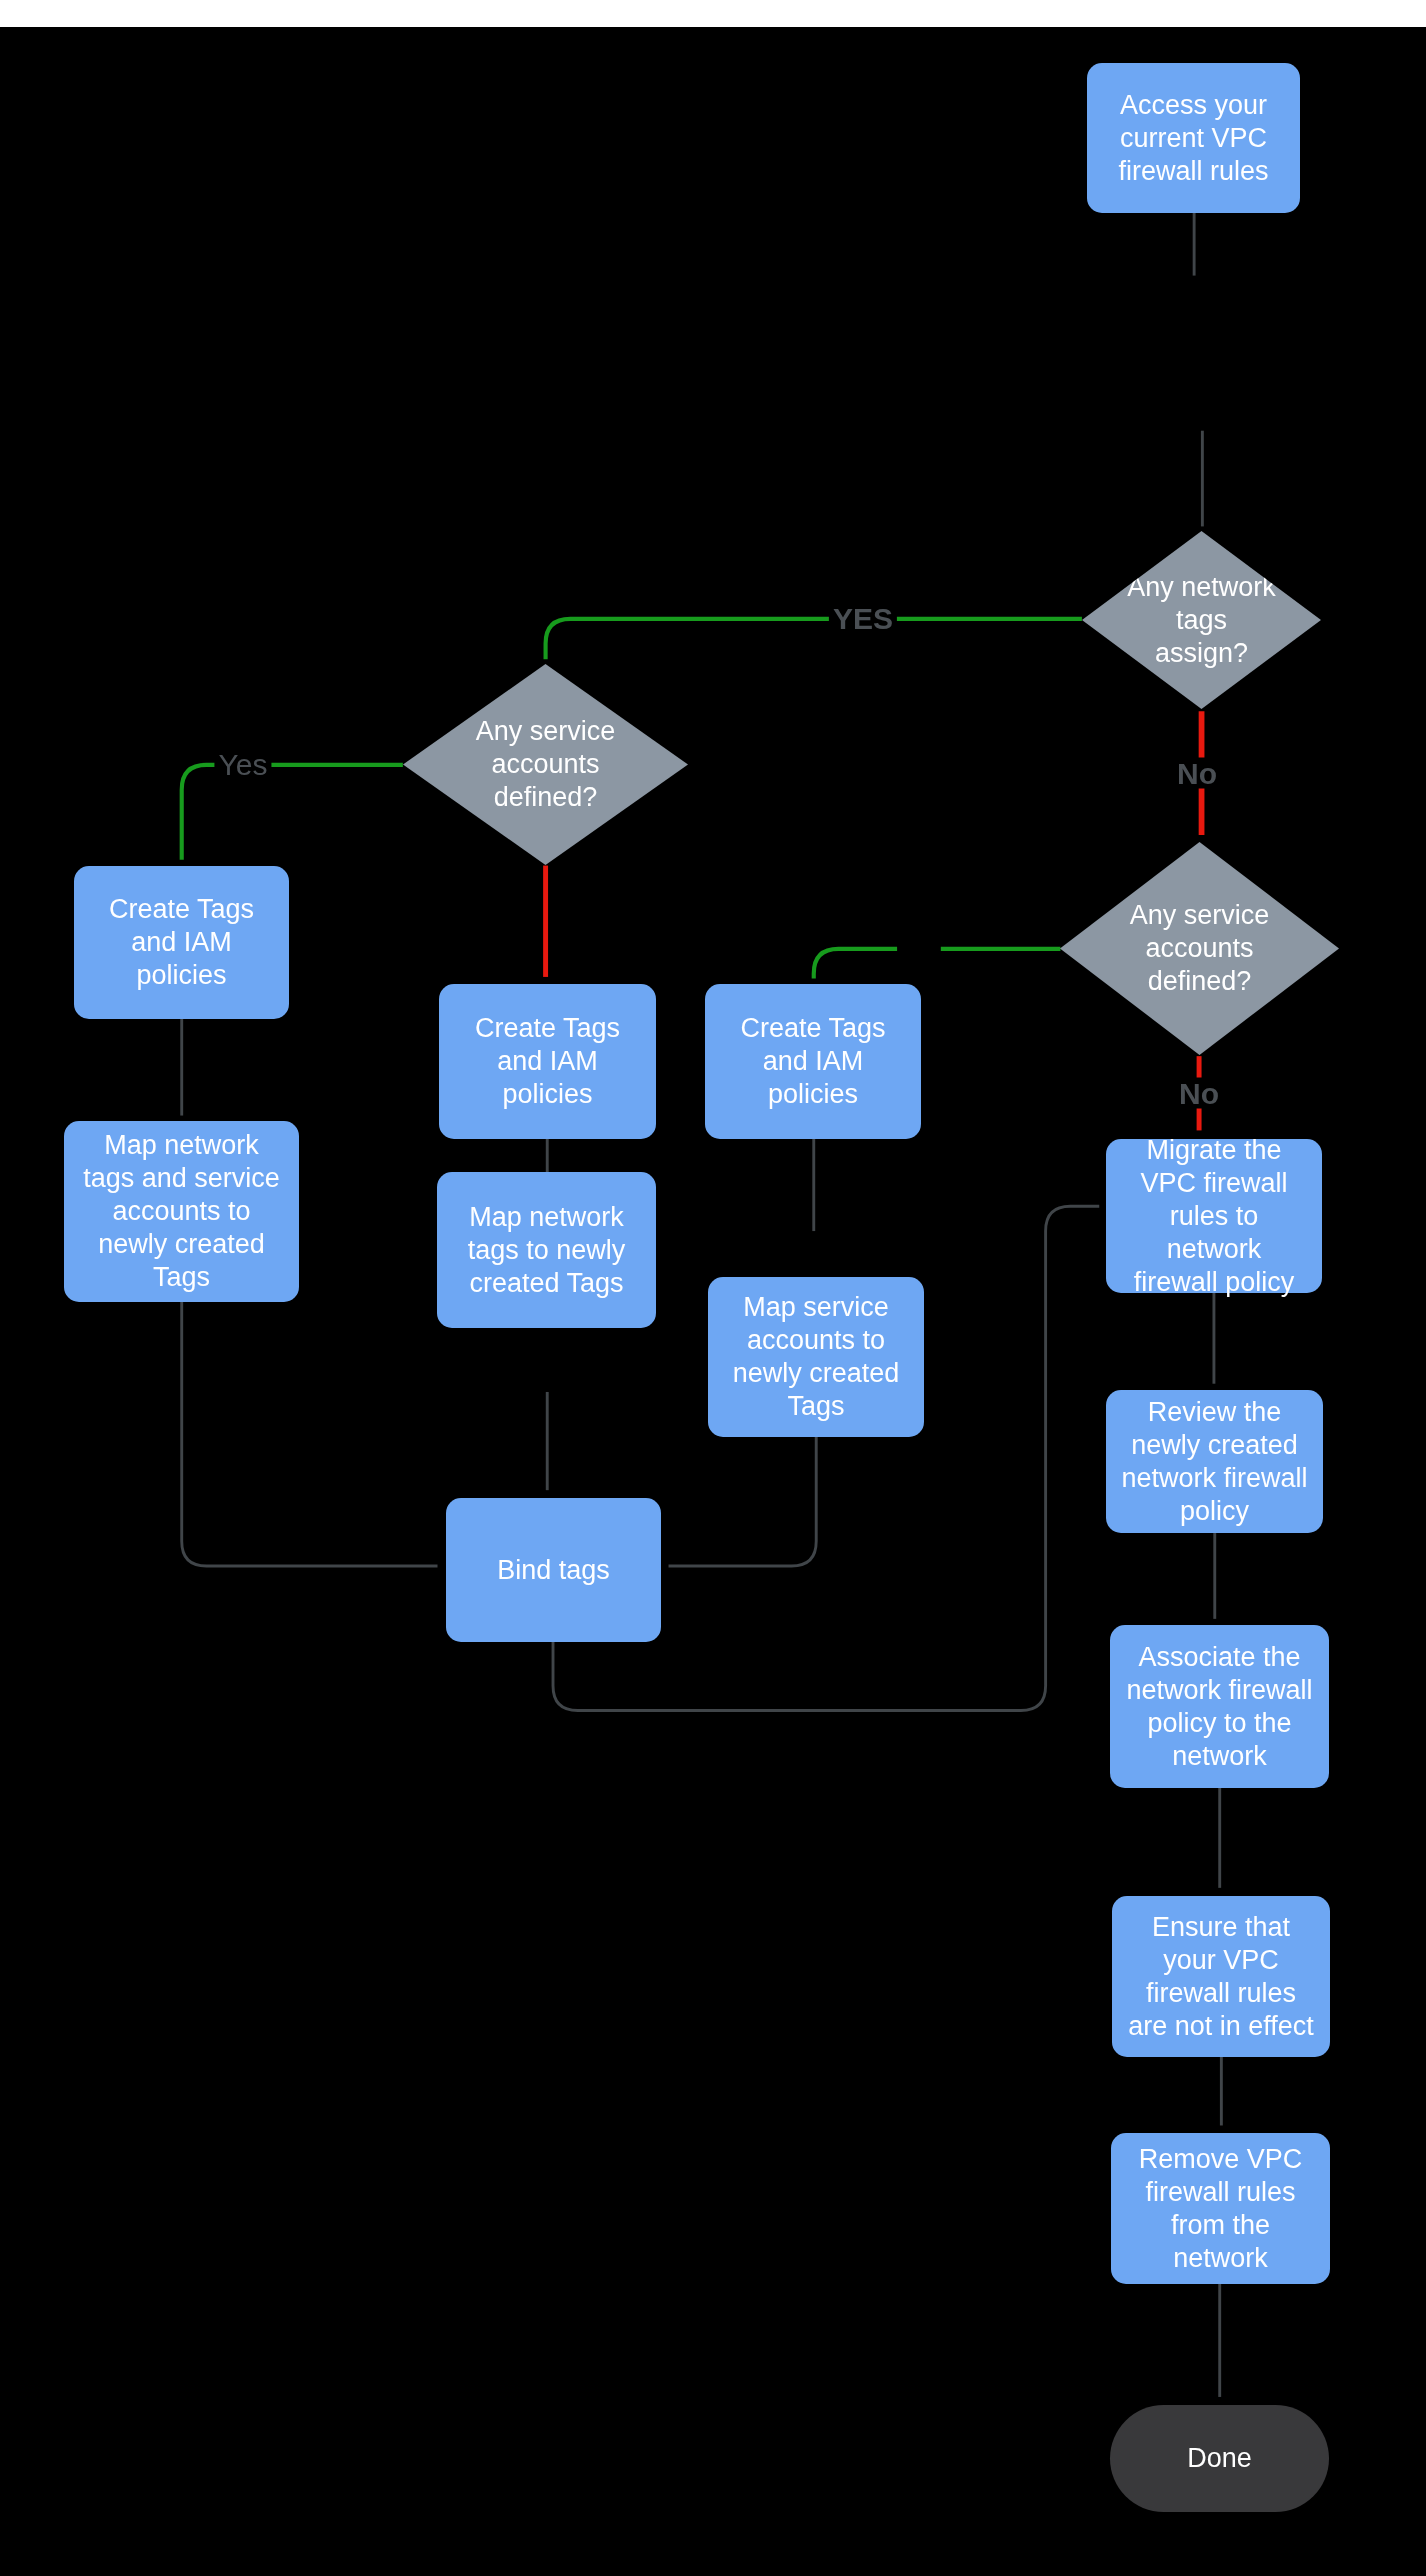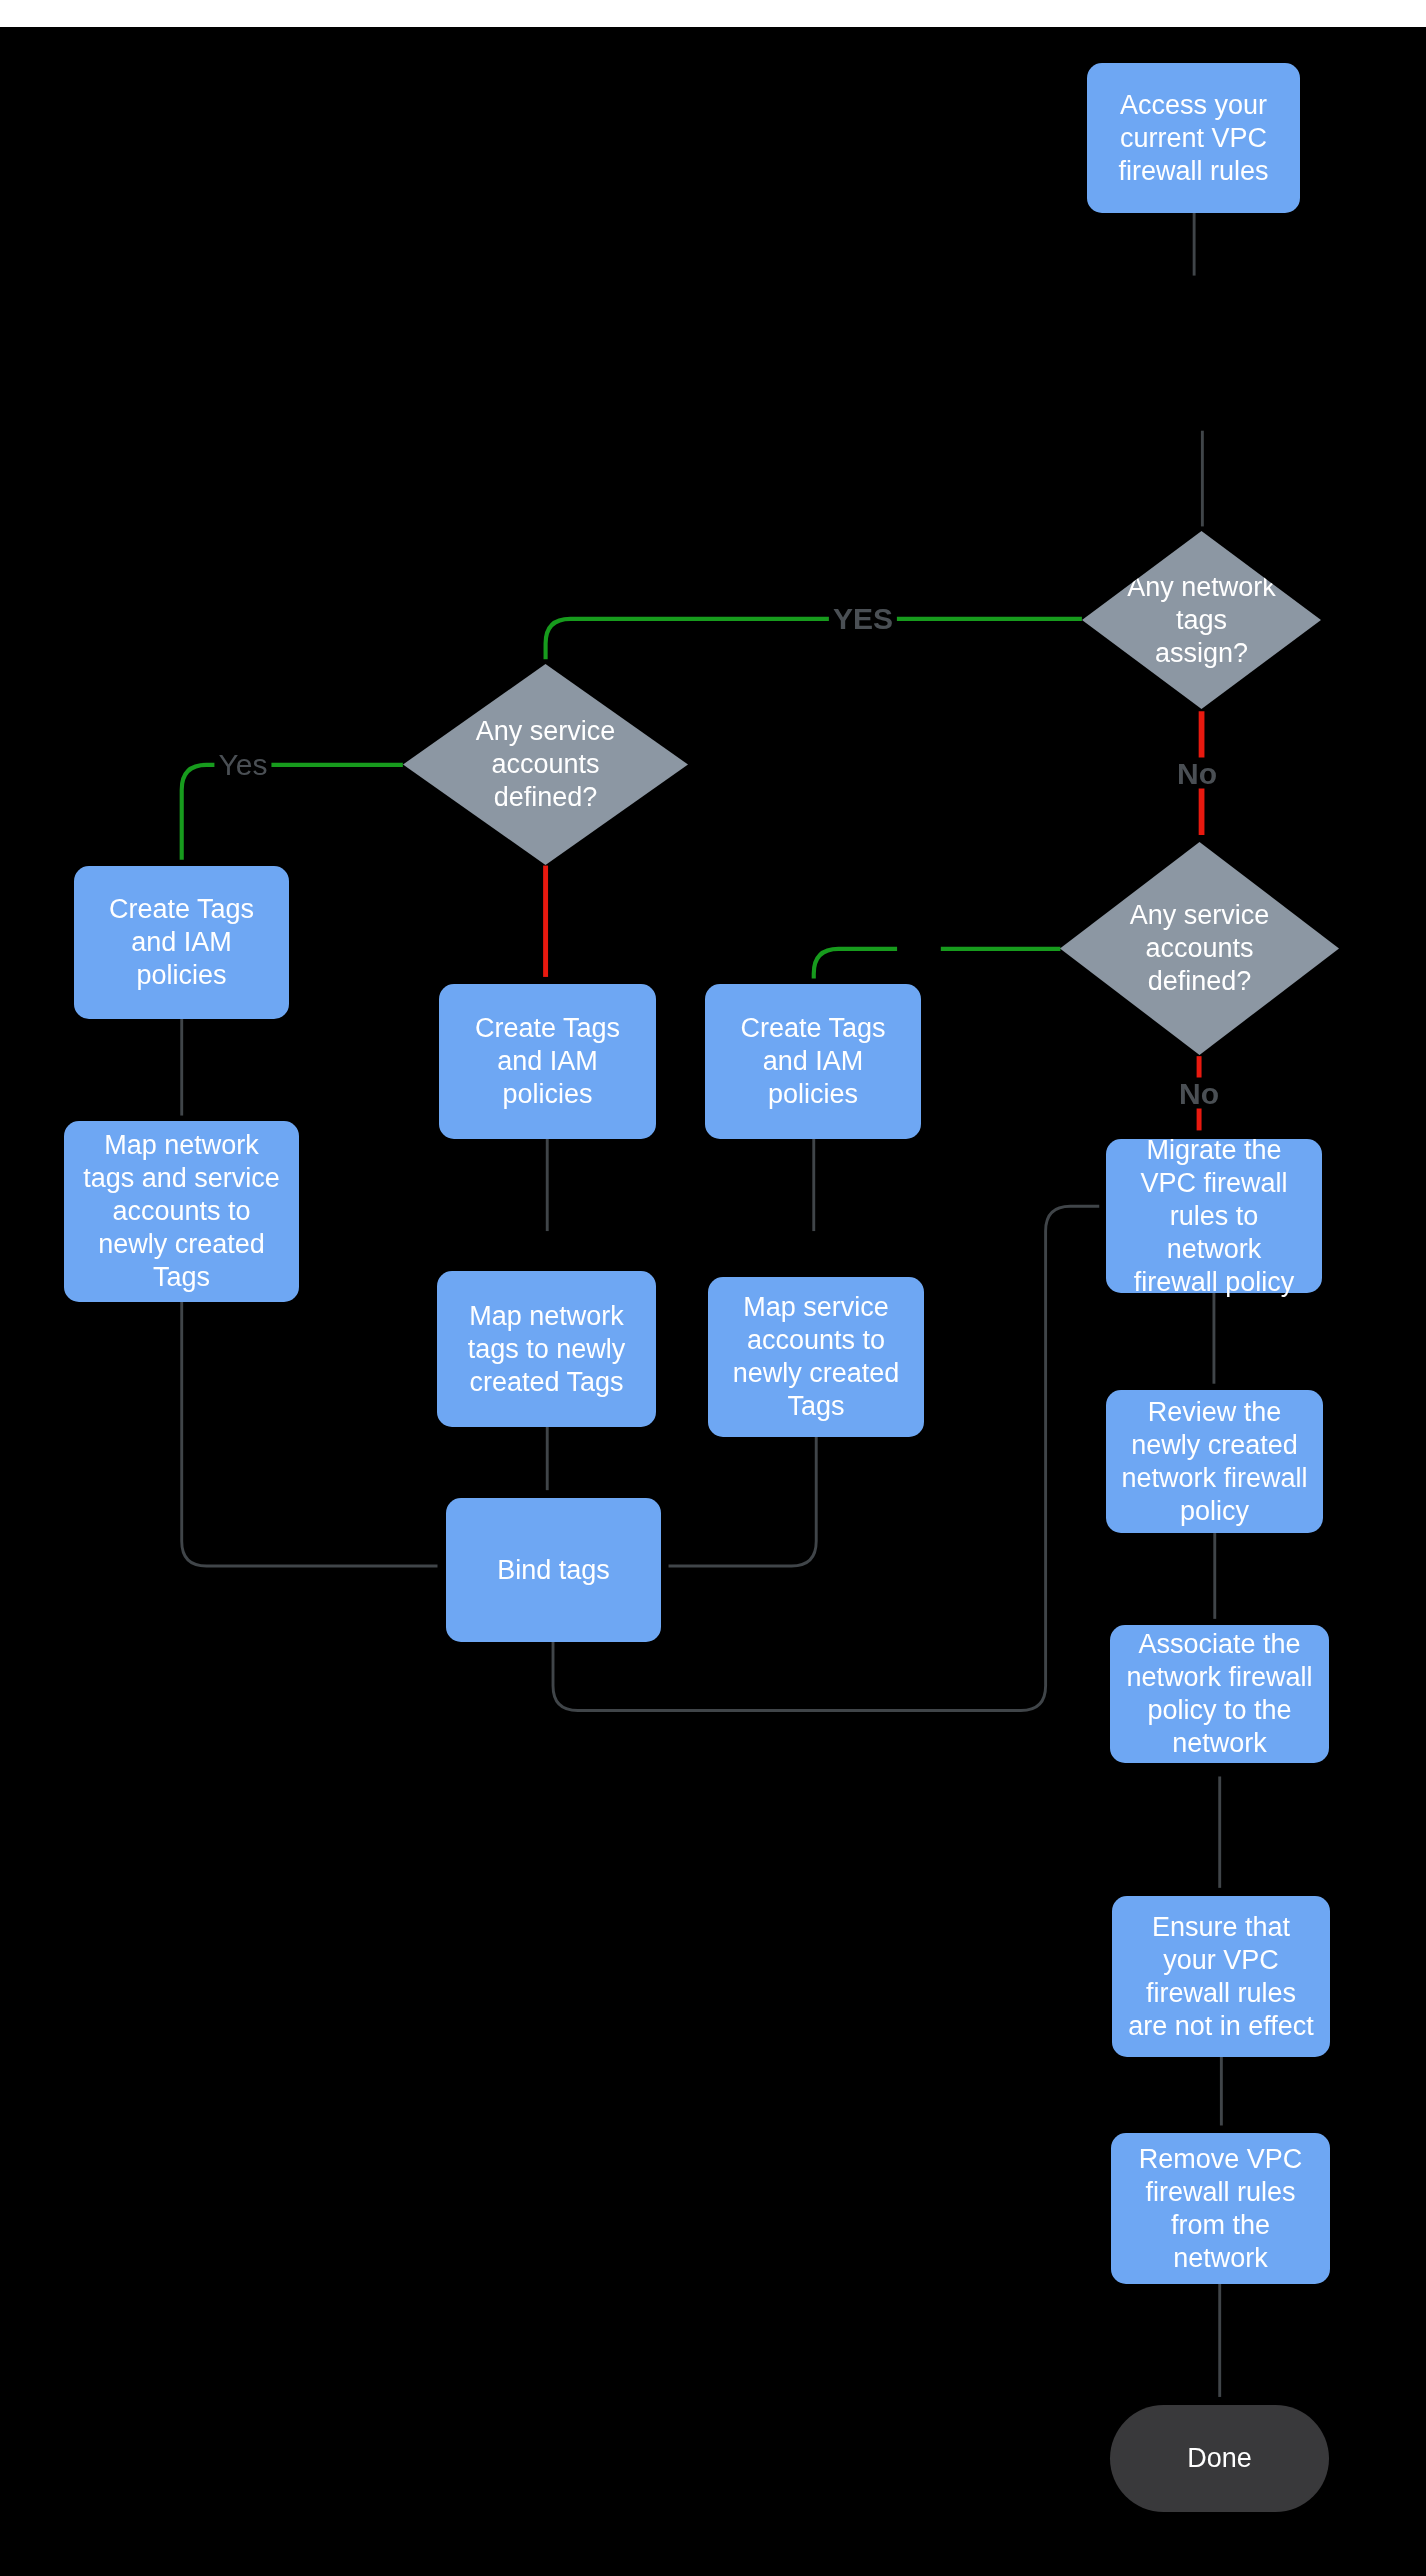--- a/index.html
+++ b/index.html
@@ -96,41 +96,41 @@
   </div>
 
   <div class="node process" style="left:705px;top:984px;width:216px;height:155px;">
     <span>Create Tags and IAM policies</span>
   </div>
 
   <div class="node process" style="left:64px;top:1121px;width:235px;height:181px;">
     <span>Map network tags and service accounts to newly created Tags</span>
   </div>
 
-  <div class="node process" style="left:437px;top:1271px;width:219px;height:156px;">
+  <div class="node process" style="left:437px;top:1172px;width:219px;height:156px;">
     <span>Map network tags to newly created Tags</span>
   </div>
 
   <div class="node process" style="left:708px;top:1236px;width:216px;height:160px;margin-top:41px;">
     <span>Map service accounts  to newly created Tags</span>
   </div>
 
   <div class="node process" style="left:446px;top:1498px;width:215px;height:144px;">
     <span>Bind tags</span>
   </div>
 
   <div class="node process" style="left:1106px;top:1139px;width:216px;height:154px;">
     <span>Migrate the VPC firewall rules to network firewall policy</span>
   </div>
 
   <div class="node process" style="left:1106px;top:1390px;width:217px;height:143px;">
     <span>Review the newly created network firewall policy</span>
   </div>
 
-  <div class="node process" style="left:1110px;top:1625px;width:219px;height:138px;align-items:center;">
+  <div class="node process" style="left:1110px;top:1625px;width:219px;height:163px;align-items:center;">
     <span>Associate the network firewall policy to the network</span>
   </div>
 
   <div class="node process" style="left:1112px;top:1896px;width:218px;height:161px;">
     <span>Ensure that your VPC firewall rules are not in effect</span>
   </div>
 
   <div class="node process" style="left:1111px;top:2133px;width:219px;height:151px;">
     <span>Remove  VPC firewall rules from the network</span>
   </div>

